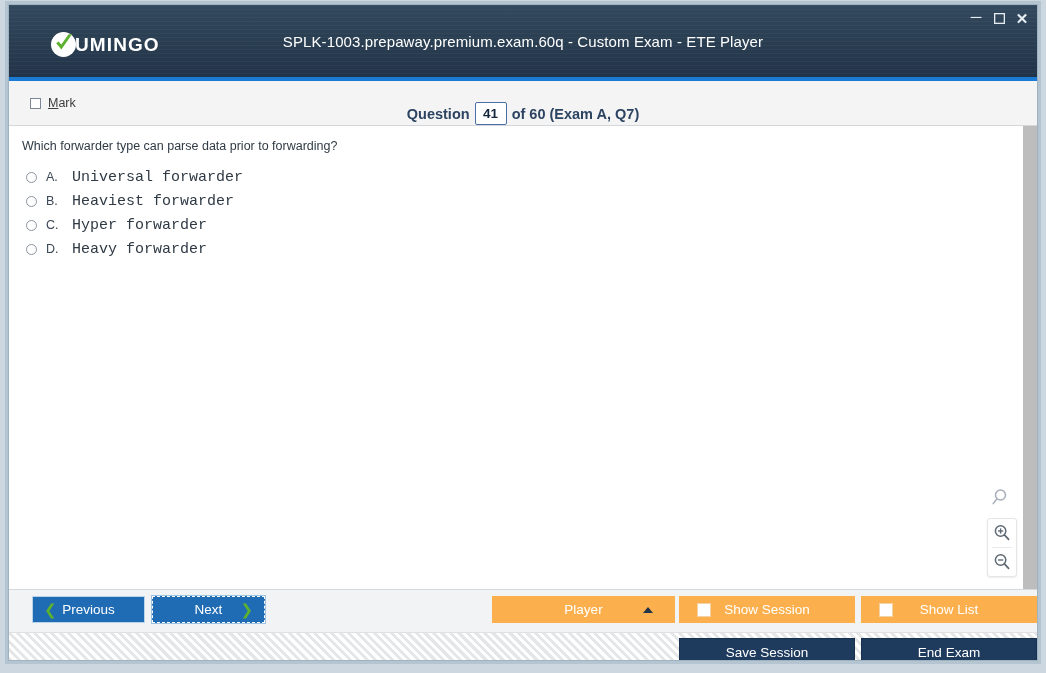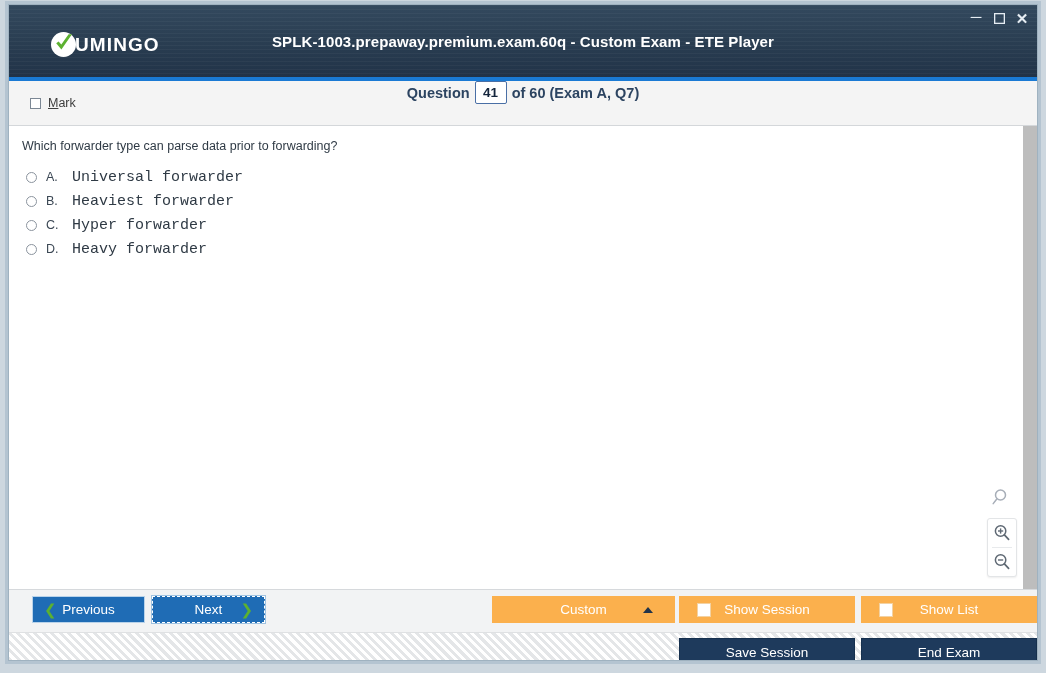--- a/index.html
+++ b/index.html
@@ -54,30 +54,30 @@
     background:#ffffff;
   }
   .logo .mark svg{position:absolute;left:2px;top:1px;}
   .logo .word{
     color:#ffffff;font-size:19px;font-weight:bold;
     letter-spacing:1.1px;margin-left:-2px;
   }
   .title-text{
     position:absolute;left:0;right:0;top:28px;
     text-align:center;color:#ffffff;
-    font-size:15px;font-weight:bold;z-index:2;
+    font-size:15px;font-weight:normal;z-index:2;
     letter-spacing:.1px;
   }
 
   
   .qbar{
     position:relative;height:44px;
     background:#f4f4f4;
     border-bottom:1px solid #d4d7da;
-    display:flex;align-items:flex-start;
+    display:flex;align-items:flex-end;
   }
   .mark-wrap{
     position:absolute;left:21px;top:50%;transform:translateY(-50%);
     display:flex;align-items:center;gap:7px;cursor:default;
   }
   .cbox{
     width:11px;height:11px;border:1px solid #7b8794;background:#fff;
     box-sizing:border-box;
   }
   .mark-label{font-size:12.5px;color:#3d3d3d;}
@@ -316,21 +316,21 @@
       <div class="btn-nav btn-prev">
         <span class="chev chev-l">❮</span>
         <span>Previous</span>
       </div>
       <div class="btn-nav btn-next">
         <span>Next</span>
         <span class="chev chev-r">❯</span>
       </div>
 
       <div class="btn-orange btn-review">
-        <span>Custom</span>
+        <span>Player</span>
         <span class="caret"></span>
       </div>
 
       <div class="btn-orange btn-answer">
         <span class="sqbox"></span>
         <span>Show Session</span>
       </div>
 
       <div class="btn-orange btn-list">
         <span class="sqbox"></span>

